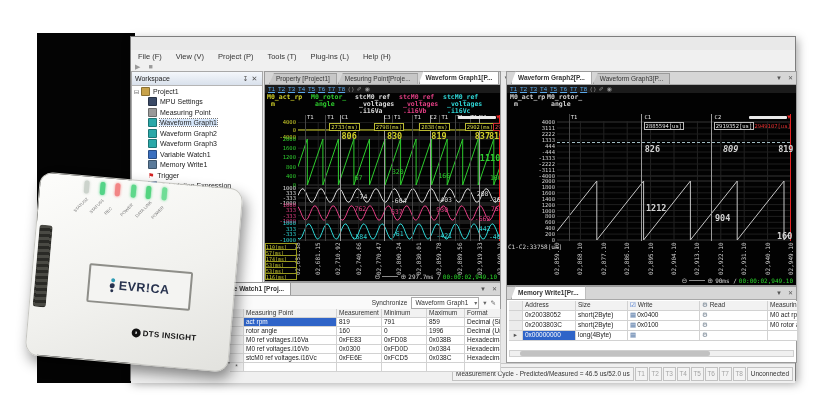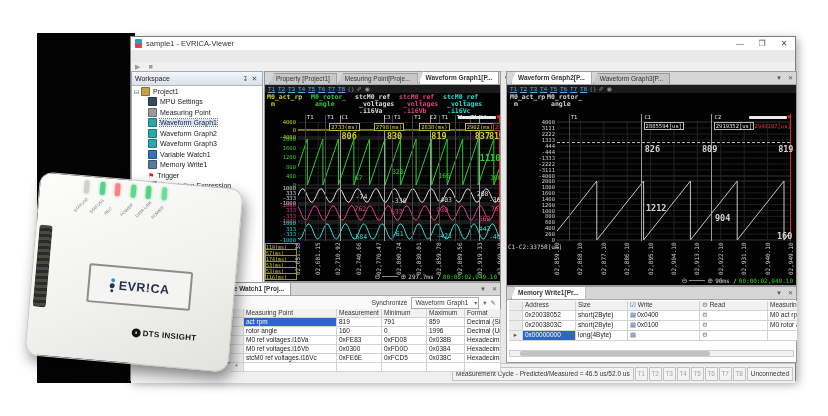--- a/index.html
+++ b/index.html
@@ -113,27 +113,28 @@
   .bico{width:9px;height:9px;border-radius:50%;background:#111;color:#fff;font-size:6px;line-height:9px;text-align:center;}
   .btext{font-weight:bold;font-size:8px;color:#141414;letter-spacing:.3px;}
 </style>
 </head>
 <body>
 
 <div class="page">
   <div class="backdrop"></div>
 
   <div class="win">
-    <div class="titlebar">
-      <span class="appicon"></span>
-      <span class="title">sample1 - EVRICA-Viewer</span>
-      <span class="winctl">—</span>
-      <span class="winctl">❐</span>
-      <span class="winctl">✕</span>
-    </div>
+    <div class="menubar" id="menubar">
+        <div class="mi">File (F)</div>
+        <div class="mi">View (V)</div>
+        <div class="mi">Project (P)</div>
+        <div class="mi">Tools (T)</div>
+        <div class="mi">Plug-ins (L)</div>
+        <div class="mi">Help (H)</div>
+      </div>
     <div class="toolbar">
       <span class="tbtn">▶</span>
       <span class="tbtn">■</span>
     </div>
 
     <div class="wsp">
       <div class="wsp-h">
         <span>Workspace</span>
         <span class="wsp-ic">↧</span>
         <span class="wsp-ic">✕</span>
@@ -300,21 +301,21 @@
           <span class="vlab big" style="left: 121.88px; top: 38px; color: rgb(207, 207, 42);">830</span>
           <span class="vlab big" style="left: 166.32px; top: 38px; color: rgb(207, 207, 42);">819</span>
           <span class="vlab big" style="left: 209.75px; top: 38px; color: rgb(207, 207, 42);">837</span>
           <span class="vlab big" style="left: 223.89px; top: 38px; color: rgb(207, 207, 42);">819</span>
           <span class="vlab" style="left: 89.56px; top: 81px; color: rgb(46, 204, 46);">67</span>
           <span class="vlab" style="left: 126.93px; top: 75px; color: rgb(46, 204, 46);">320</span>
           <span class="vlab" style="left: 173.39px; top: 79px; color: rgb(46, 204, 46);">166</span>
           <span class="vlab big" style="left: 214.8px; top: 60px; color: rgb(46, 204, 46);">1110</span>
           <span class="vlab" style="left: 224.9px; top: 81px; color: rgb(46, 204, 46);">160</span>
           <span class="vlab" style="left: 90.57px; top: 100px; color: rgb(220, 220, 220);">-74</span>
-          <span class="vlab" style="left: 125.92px; top: 104px; color: rgb(220, 220, 220);">-330</span>
+          <span class="vlab" style="left: 125.92px; top: 104px; color: rgb(220, 220, 220);">-604</span>
           <span class="vlab" style="left: 171.37px; top: 103px; color: rgb(220, 220, 220);">-403</span>
           <span class="vlab" style="left: 211.77px; top: 97px; color: rgb(220, 220, 220);">208</span>
           <span class="vlab" style="left: 223.89px; top: 103px; color: rgb(220, 220, 220);">-365</span>
           <span class="vlab" style="left: 89.56px; top: 112px; color: rgb(226, 63, 132);">762</span>
           <span class="vlab" style="left: 125.92px; top: 115px; color: rgb(226, 63, 132);">637</span>
           <span class="vlab" style="left: 171.37px; top: 113px; color: rgb(226, 63, 132);">930</span>
           <span class="vlab" style="left: 209.75px; top: 122px; color: rgb(226, 63, 132);">-662</span>
           <span class="vlab" style="left: 225.91px; top: 112px; color: rgb(226, 63, 132);">768</span>
           <span class="vlab" style="left: 86.53px; top: 140px; color: rgb(47, 214, 214);">-584</span>
           <span class="vlab" style="left: 126.93px; top: 137px; color: rgb(47, 214, 214);">-61</span>
@@ -439,21 +440,21 @@
           <div class="cline" style="left: 282.83px; top: 21px; height: 127px; background: rgb(232, 34, 34);"></div>
           <span class="rmark" style="left: 63.7px; top: 21px;">T1</span>
           <span class="rmark" style="left: 137.41px; top: 21px;">C1</span>
           <span class="rmark" style="left: 207.61px; top: 21px;">C2</span>
           <div class="minibar" style="left: 242px; top: 23px; width: 38px;"></div>
           <span class="redtri" style="left: 279px; top: 21px;">▼</span>
           <span class="tbox wht" style="left: 136.58px; top: 29px;">2885594[us]</span>
           <span class="tbox wht" style="left: 206.78px; top: 29px;">2919352[us]</span>
           <span class="tbox rtx" style="left: 245.39px; top: 29px;">2949107[us]</span>
           <span class="vlab big" style="left: 137.75px; top: 51px; color: rgb(210, 210, 210);">826</span>
-          <span class="vlab big" style="left: 195px; top: 51px; color: rgb(210, 210, 210);">809</span>
+          <span class="vlab big" style="left: 216px; top: 51px; color: rgb(210, 210, 210); font-style: italic;">809</span>
           <span class="vlab big" style="left: 271.13px; top: 51px; color: rgb(210, 210, 210);">819</span>
           <span class="vlab big" style="left: 138.92px; top: 110px; color: rgb(210, 210, 210);">1212</span>
           <span class="vlab big" style="left: 207.95px; top: 120px; color: rgb(210, 210, 210);">904</span>
           <span class="vlab big" style="left: 269.96px; top: 138px; color: rgb(210, 210, 210);">160</span>
           <span class="ylab" style="left: 18px; top: 26px; color: rgb(210, 210, 210);">4000</span>
           <span class="ylab" style="left: 18px; top: 32px; color: rgb(210, 210, 210);">3111</span>
           <span class="ylab" style="left: 18px; top: 38px; color: rgb(210, 210, 210);">2222</span>
           <span class="ylab" style="left: 18px; top: 44px; color: rgb(210, 210, 210);">1333</span>
           <span class="ylab" style="left: 18px; top: 50px; color: rgb(210, 210, 210);">444</span>
           <span class="ylab" style="left: 18px; top: 56px; color: rgb(210, 210, 210);">-444</span>

